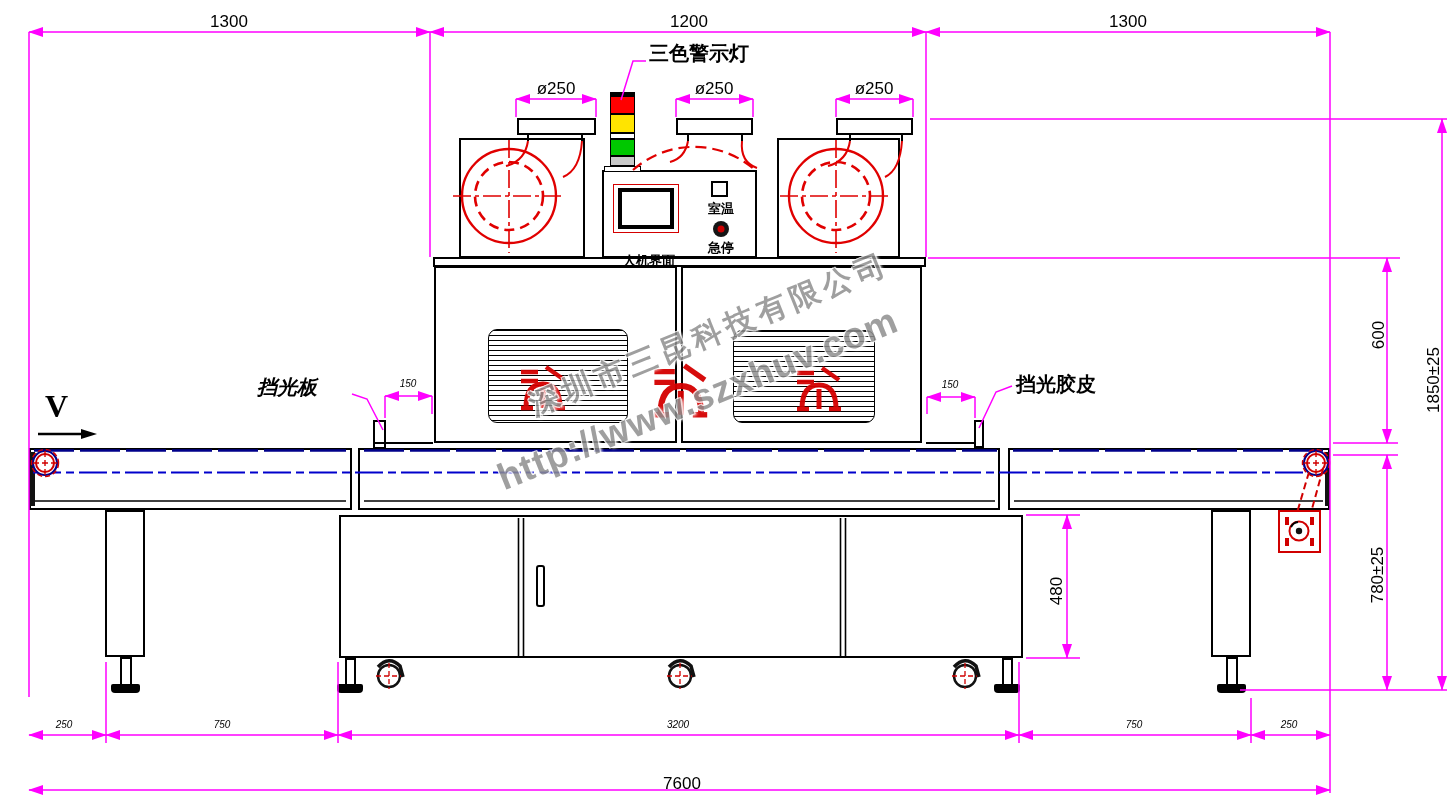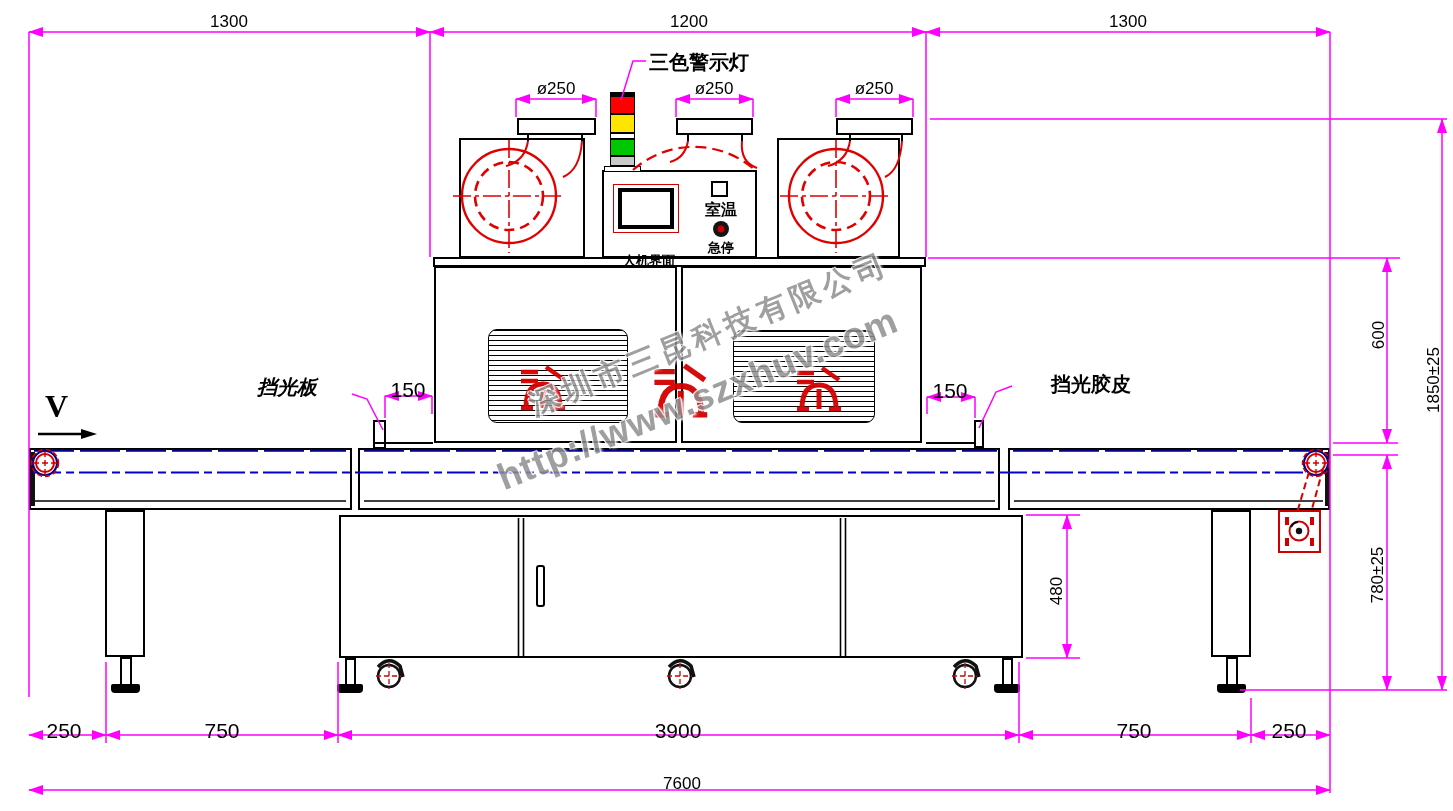--- a/index.html
+++ b/index.html
@@ -5,21 +5,21 @@
   html,body { margin:0; padding:0; background:#fff; }
   #stage { position:relative; width:1453px; height:811px; background:#fff; overflow:hidden;
            font-family:"Liberation Sans",sans-serif; }
   #stage * { box-sizing:border-box; }
   .abs { position:absolute; }
   .box { position:absolute; border:2px solid #000; background:transparent; }
   .wbox { position:absolute; border:2px solid #000; background:#fff; }
   .t { position:absolute; color:#000; white-space:nowrap; transform:translateX(-50%);
        font-family:"Liberation Sans",sans-serif; line-height:1; }
   .dim { font-size:17px; }
-  .dimsm { font-size:21px; }
+  .dimsm { font-size:10px;font-style:italic; }
   .rot { transform:translate(-50%,-50%) rotate(-90deg); transform-origin:center; }
   .lbl { font-size:20px; font-weight:bold; transform:none; }
   .louver { position:absolute; border:1.6px solid #000; border-radius:9px;
             background:repeating-linear-gradient(180deg,#000 0 1.3px, transparent 1.3px 5px); }
   .pad { position:absolute; background:#000; border-radius:2px 2px 4px 4px; }
   svg.layer { position:absolute; left:0; top:0; }
   #watermark { position:absolute; left:430px; top:312px; width:580px; text-align:center;
                transform:rotate(-22deg); color:#8f8f8f; opacity:.85; pointer-events:none;
                text-shadow:1px 1px 0 #fff,-1px -1px 0 #fff,1px -1px 0 #fff,-1px 1px 0 #fff,2px 2px 3px #fff; }
   #watermark .co { font-size:30px; letter-spacing:5px; font-weight:bold; }
@@ -246,39 +246,39 @@
   </div>
 
   <div class="t dim" style="left:229px;top:13px;">1300</div>
   <div class="t dim" style="left:689px;top:13px;">1200</div>
   <div class="t dim" style="left:1128px;top:13px;">1300</div>
 
   <div class="t dim" style="left:556px;top:80px;">ø250</div>
   <div class="t dim" style="left:714px;top:80px;">ø250</div>
   <div class="t dim" style="left:874px;top:80px;">ø250</div>
 
-  <div class="t lbl" style="left:649px;top:52px;">三色警示灯</div>
+  <div class="t lbl" style="left:649px;top:45px;font-family:Liberation Mono, monospace;">三色警示灯</div>
 
   <div class="t dim rot" style="left:1378px;top:335px;">600</div>
   <div class="t dim rot" style="left:1433px;top:380px;">1850±25</div>
   <div class="t dim rot" style="left:1377px;top:575px;">780±25</div>
   <div class="t dim rot" style="left:1056px;top:591px;">480</div>
 
   <div class="t dimsm" style="left:408px;top:379px;">150</div>
   <div class="t dimsm" style="left:950px;top:380px;">150</div>
 
   <div class="t lbl" style="left:257px;top:377px;font-style:italic;">挡光板</div>
-  <div class="t lbl" style="left:1016px;top:374px;margin-left:35px;">挡光胶皮</div>
+  <div class="t lbl" style="left:1016px;top:374px;">挡光胶皮</div>
 
   <div class="t" style="left:45px;top:390px;transform:none;font-family:'Liberation Serif',serif;font-size:32px;font-weight:bold;">V</div>
 
   <div class="t" style="left:649px;top:254px;font-size:13px;font-weight:bold;">人机界面</div>
-  <div class="t" style="left:721px;top:202px;font-size:16px;font-weight:bold;">室温</div>
+  <div class="t" style="left:721px;top:202px;font-size:13px;font-weight:bold;">室温</div>
   <div class="t" style="left:721px;top:241px;font-size:13px;font-weight:bold;">急停</div>
 
   <div class="t dimsm" style="left:64px;top:720px;">250</div>
   <div class="t dimsm" style="left:222px;top:720px;">750</div>
-  <div class="t dimsm" style="left:678px;top:720px;">3900</div>
+  <div class="t dimsm" style="left:678px;top:720px;">3200</div>
   <div class="t dimsm" style="left:1134px;top:720px;">750</div>
   <div class="t dimsm" style="left:1289px;top:720px;">250</div>
   <div class="t dim" style="left:682px;top:775px;">7600</div>
 
 </div>
 
 </body></html>

